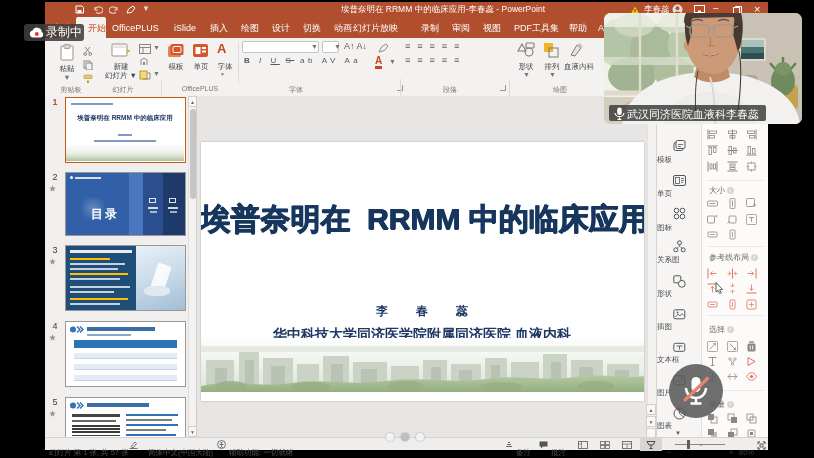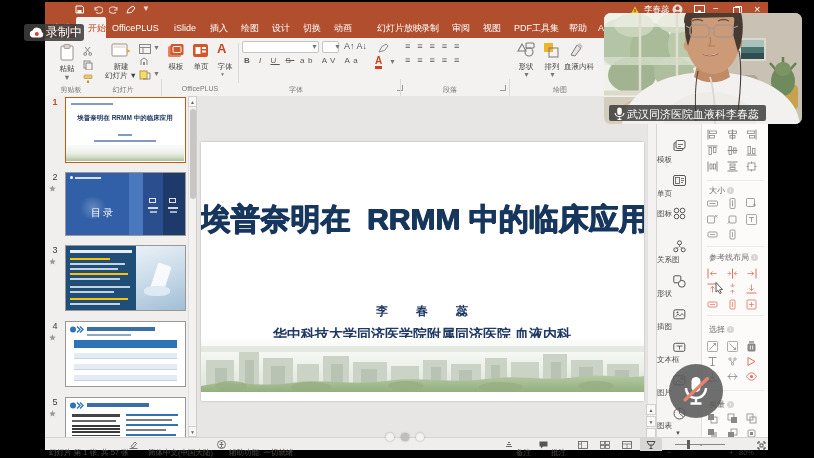--- a/index.html
+++ b/index.html
@@ -45,20 +45,21 @@
   <svg class="abs" style="left:48px;top:3px" width="10" height="9" viewBox="0 0 10 9">
         <path d="M2 2v3h3M2 5a4 3.2 0 1 1 1 2.2" fill="none" stroke="#e8c9bf" stroke-width="1.2"></path>
       </svg>
   <svg class="abs" style="left:64px;top:3px" width="10" height="9" viewBox="0 0 10 9">
         <path d="M8 2v3H5M8 5a4 3.2 0 1 0-1 2.2" fill="none" stroke="#e8c9bf" stroke-width="1.2"></path>
       </svg>
   <svg class="abs" style="left:81px;top:3px" width="10" height="9" viewBox="0 0 10 9">
         <path d="M1 8l1.5-4L7 1l2 2-3.5 4.5z" fill="none" stroke="#fff" stroke-width="1"></path>
       </svg>
   <div class="abs" style="left:97px;top:0;font-size:8px;line-height:14px;color:#f0d8d0">▼</div>
+  <div class="abs" style="left:253px;top:0;width:290px;font-size:8.5px;line-height:15px;text-align:center;color:#fff;white-space:nowrap">埃普奈明在 RRMM 中的临床应用-李春蕊 - PowerPoint</div>
   <svg class="abs" style="left:585px;top:3.5px" width="10" height="9" viewBox="0 0 10 9">
         <path d="M5 0.5L9.5 8.5H0.5z" fill="#F2C811"></path>
         <rect x="4.4" y="3" width="1.2" height="3" fill="#7a5a00"></rect>
         <rect x="4.4" y="6.8" width="1.2" height="1.2" fill="#7a5a00"></rect>
       </svg>
   <div class="abs" style="left:599px;top:0;font-size:8.5px;line-height:15px;color:#fff">李春蕊</div>
   <svg class="abs" style="left:627px;top:2px" width="11" height="11" viewBox="0 0 11 11">
         <circle cx="5.5" cy="5.5" r="5" fill="#e9ddd8"></circle>
         <circle cx="5.5" cy="4.2" r="1.9" fill="#B04E2E"></circle>
         <path d="M1.8 9.5a3.9 3.1 0 0 1 7.4 0z" fill="#B04E2E"></path>
@@ -78,21 +79,21 @@
  <div id="tabrow">
   <div class="tab" style="left:8px">文件</div>
   <div id="tabsel" style="left:31px;width:30px;height:21px;line-height:22px;font-size:9px">开始</div>
   <div class="tab" style="left:67px">OfficePLUS</div>
   <div class="tab" style="left:129px">iSlide</div>
   <div class="tab" style="left:165px">插入</div>
   <div class="tab" style="left:196px">绘图</div>
   <div class="tab" style="left:227px">设计</div>
   <div class="tab" style="left:258px">切换</div>
   <div class="tab" style="left:289px">动画</div>
-  <div class="tab" style="left:332px">幻灯片放映</div>
+  <div class="tab" style="left:308px">幻灯片放映</div>
   <div class="tab" style="left:376px">录制</div>
   <div class="tab" style="left:407px">审阅</div>
   <div class="tab" style="left:438px">视图</div>
   <div class="tab" style="left:469px">PDF工具集</div>
   <div class="tab" style="left:524px">帮助</div>
   <div class="tab" style="left:553px">Acrobat</div>
   <div class="tab" style="left:590px">特色功能</div>
  </div>
 
  <div id="ribbon">
@@ -211,21 +212,21 @@
   <div class="tnum" style="top:76px">2</div>
       <div class="tstar" style="top:89px">
         <svg width="7" height="7" viewBox="0 0 10 10">
           <path d="M5 0.5l1.3 3.1 3.4.2-2.6 2.2.8 3.3L5 7.5 2.1 9.3l.8-3.3L.3 3.8l3.4-.2z" fill="#9a9896"></path>
         </svg>
       </div>
   <div class="thumb" style="top:76px;height:64px;background:#3160A8;border-color:#9a9896">
     <div class="abs" style="left:4px;top:3px;width:3px;height:3px;border-radius:50%;background:#fff"></div>
     <div class="abs" style="left:9px;top:3.5px;width:26px;height:2.5px;background:rgba(255,255,255,.8)"></div>
     <div class="abs" style="left:12px;top:24px;width:30px;height:22px;opacity:.25;border-radius:50%;background:radial-gradient(circle,#fff 0%,transparent 70%)"></div>
-    <div class="abs" style="left:25px;top:33px;font-size:10px;font-weight:normal;color:#fff;letter-spacing:2px">目录</div>
+    <div class="abs" style="left:25px;top:33px;font-size:12px;font-weight:bold;color:#fff;letter-spacing:2px">目录</div>
     <div class="abs" style="left:63px;top:0;width:14px;height:64px;background:#4A78BE"></div>
     <div class="abs" style="left:77px;top:0;width:20px;height:64px;background:#2A4E8E"></div>
     <div class="abs" style="left:97px;top:0;width:22px;height:64px;background:#1D3A6B"></div>
     <div class="abs" style="left:83px;top:25px;width:7px;height:5px;border:0.5px solid rgba(255,255,255,.85)"></div>
     <div class="abs" style="left:82px;top:34px;width:10px;height:1.5px;background:rgba(255,255,255,.8)"></div>
     <div class="abs" style="left:84px;top:38px;width:7px;height:1.5px;background:rgba(255,255,255,.6)"></div>
     <div class="abs" style="left:103px;top:25px;width:7px;height:5px;border:0.5px solid rgba(255,255,255,.85)"></div>
     <div class="abs" style="left:102px;top:34px;width:10px;height:1.5px;background:rgba(255,255,255,.8)"></div>
     <div class="abs" style="left:104px;top:38px;width:7px;height:1.5px;background:rgba(255,255,255,.6)"></div>
   </div>
@@ -373,21 +374,21 @@
         <rect x="2.5" y="3.5" width="4" height="6" fill="none" stroke="#555" stroke-width="0.8"></rect>
         <path d="M8 4.5h3M8 6.5h3M8 8.5h2" stroke="#555" stroke-width="0.8"></path>
       </svg>
   <div class="sblab abs" style="left:0;top:92px;width:45px">单页</div>
   <svg class="abs" style="left:16px;top:111px" width="13" height="13" viewBox="0 0 13 13">
         <circle cx="3.5" cy="3.5" r="2.3" fill="none" stroke="#555"></circle>
         <circle cx="9.5" cy="3.5" r="2.3" fill="none" stroke="#555"></circle>
         <circle cx="3.5" cy="9.5" r="2.3" fill="none" stroke="#555"></circle>
         <circle cx="9.5" cy="9.5" r="2.3" fill="none" stroke="#555"></circle>
       </svg>
-  <div class="sblab abs" style="left:0;top:112px;width:45px">图标</div>
+  <div class="sblab abs" style="left:0;top:126px;width:45px">图标</div>
   <svg class="abs" style="left:16px;top:144px" width="13" height="13" viewBox="0 0 13 13">
         <circle cx="6.5" cy="2.8" r="2" fill="none" stroke="#555"></circle>
         <circle cx="2.8" cy="9.8" r="2" fill="none" stroke="#555"></circle>
         <circle cx="10.2" cy="9.8" r="2" fill="none" stroke="#555"></circle>
         <path d="M6.5 4.8v2M4 8.5l1.5-1.7M9 8.5L7.5 6.8" stroke="#555" stroke-width="0.8"></path>
       </svg>
   <div class="sblab abs" style="left:0;top:158px;width:45px">关系图</div>
   <svg class="abs" style="left:16px;top:179px" width="13" height="13" viewBox="0 0 13 13">
         <rect x="0.8" y="0.8" width="7" height="7" rx="1" fill="none" stroke="#555"></rect>
         <circle cx="8.8" cy="8.8" r="3.4" fill="#F7F5F4" stroke="#555"></circle>

